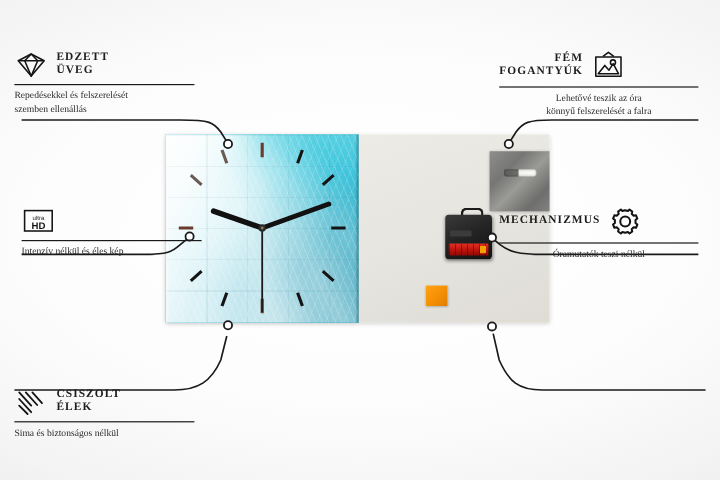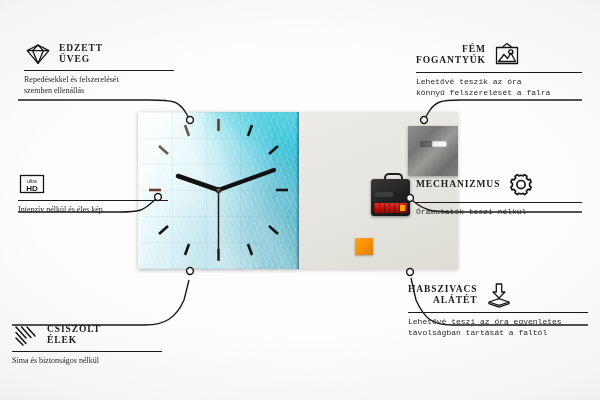--- a/index.html
+++ b/index.html
@@ -191,21 +191,21 @@
     height: 1px;
     background: #1a1a1a;
     margin: 4px 0 4px 0;
   }
   .callout .desc {
     font-size: 8px;
     line-height: 10.5px;
     color: #2a2a2a;
     white-space: pre-line;
   }
-  .callout.right .desc { text-align: left; font-family: Liberation Mono, monospace; }
+  .callout.right .desc { text-align: center; }
 
   .icon { flex: 0 0 auto; display:block; }
 
   
   #connectors {
     position: absolute;
     left: 0; top: 0;
     width: 600px; height: 400px;
     pointer-events: none;
   }
@@ -278,21 +278,21 @@
     <g fill="#ffffff" stroke="#1a1a1a" stroke-width="1.5">
       <circle cx="190" cy="120" r="3.4"></circle>
       <circle cx="158" cy="197" r="3.4"></circle>
       <circle cx="190" cy="271" r="3.4"></circle>
       <circle cx="424" cy="120" r="3.4"></circle>
       <circle cx="410" cy="198" r="3.4"></circle>
       <circle cx="410" cy="272" r="3.4"></circle>
     </g>
   </svg>
 
-  <div class="callout left" style="left:24px; top:42px; width:150px;">
+  <div class="callout left" style="left:12px; top:42px; width:150px;">
     <div class="head">
       <svg class="icon" width="28" height="24" viewBox="0 0 28 24">
         <g fill="none" stroke="#141414" stroke-width="1.3" stroke-linejoin="round">
           <path d="M3.2,8.6 L14,3 L24.8,8.6 L14,21.4 Z"></path>
           <path d="M3.2,8.6 L24.8,8.6"></path>
           <path d="M8.6,8.6 L14,3 L19.4,8.6"></path>
           <path d="M8.6,8.6 L14,21.4 L19.4,8.6"></path>
         </g>
       </svg>
       <div class="titles">
@@ -372,32 +372,14 @@
                    L5.4,11.4 L3.9,10.1 L5,7.4 L6.9,7.8 L8.6,6.1
                    L8.1,4.3 L10.4,2.6 L11.7,3.9 Z"></path>
           <circle cx="14" cy="12.6" r="4.1"></circle>
         </g>
       </svg>
     </div>
     <div class="rule"></div>
     <div class="desc">Óramutatók teszi nélkül</div>
   </div>
 
-  <div class="callout right" style="right:12px; top:282px; width:180px;">
-    <div class="head">
-      <div class="titles">
-        <div>HABSZIVACS</div>
-        <div>ALÁTÉT</div>
-      </div>
-      <svg class="icon" width="28" height="26" viewBox="0 0 28 26">
-        <g fill="none" stroke="#141414" stroke-width="1.3" stroke-linejoin="round">
-          <path d="M11.3,2 L16.7,2 L16.7,10 L20,10 L14,16 L8,10 L11.3,10 Z"></path>
-          <path d="M14,16.6 L24,20 L14,23.4 L4,20 Z"></path>
-          <path d="M4,20 L4,21.7 L14,25.1 L24,21.7 L24,20"></path>
-        </g>
-      </svg>
-    </div>
-    <div class="rule"></div>
-    <div class="desc">Lehetővé teszi az óra egyenletes
-távolságban tartását a faltól</div>
-  </div>
 
 </div>
 
 </body></html>

